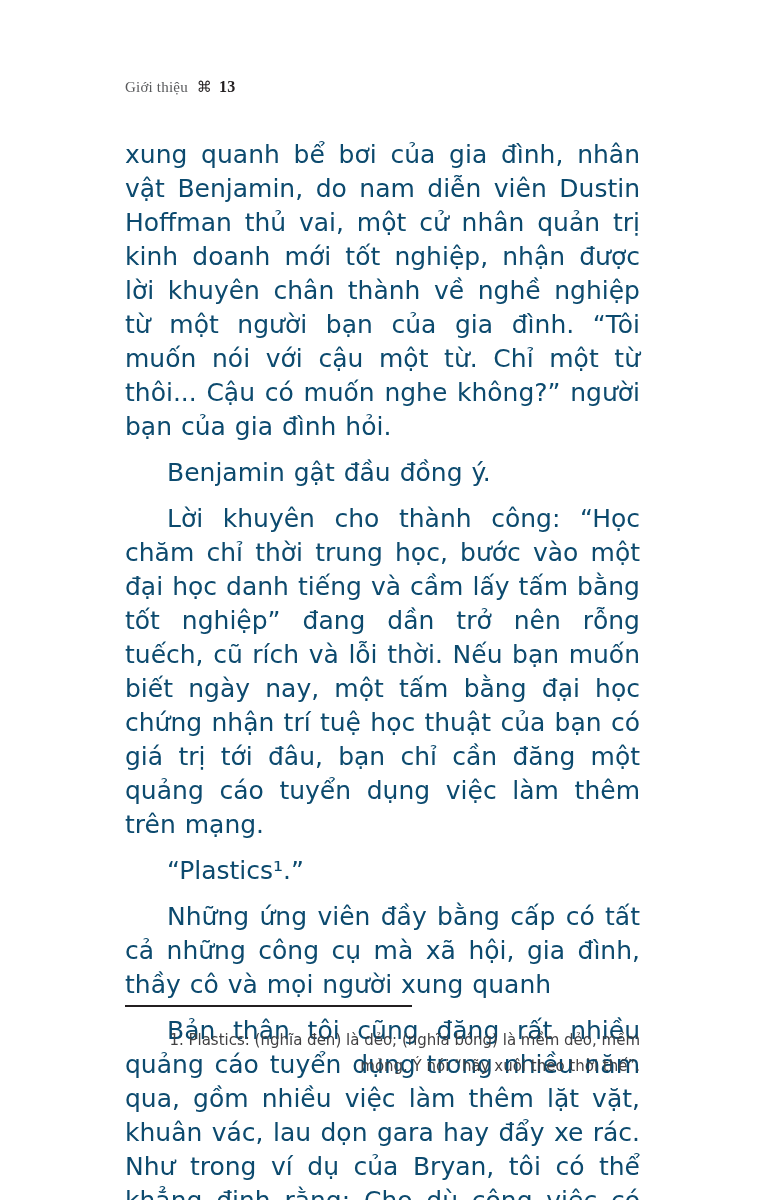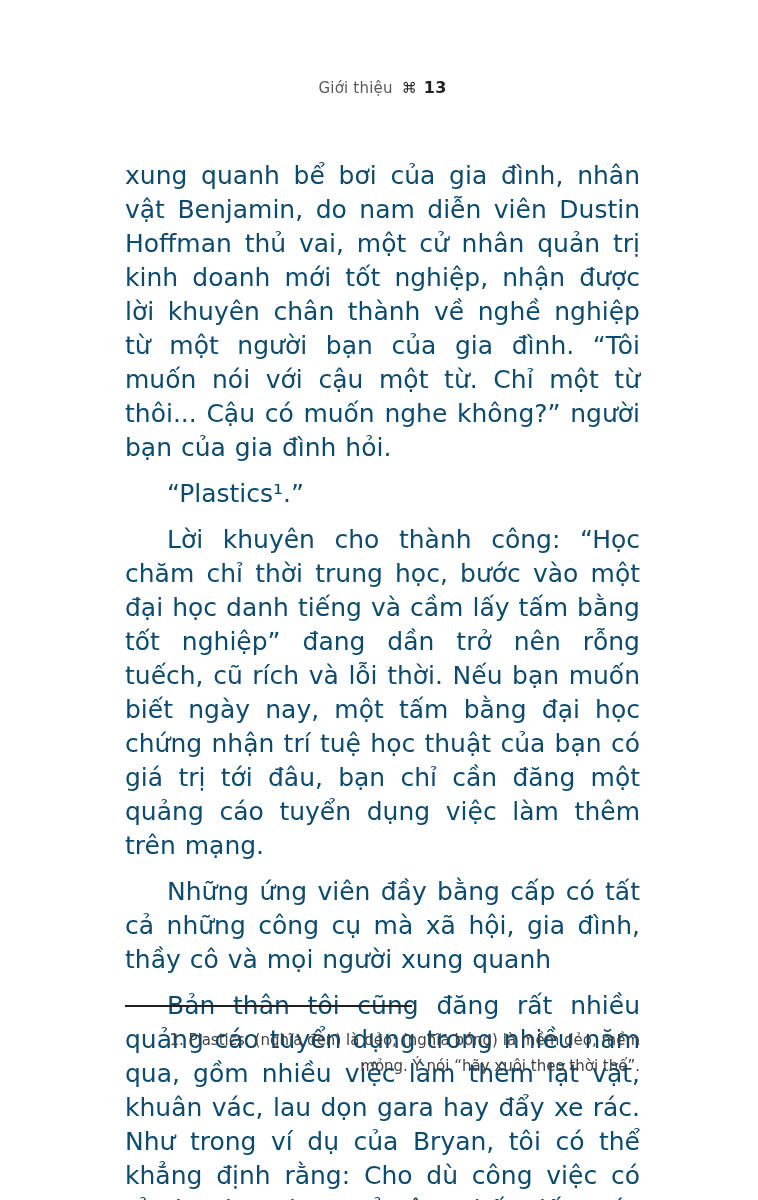--- a/index.html
+++ b/index.html
@@ -12,25 +12,26 @@
     color: #414042;
     overflow: hidden;
   }
   .page {
     width: 758px;
     height: 1200px;
     padding: 78px 118px 0 125px;
     position: relative;
   }
   .page-header {
-    text-align: center;
+    text-align: left;
     font-size: 15px;
     color: #58595b;
     letter-spacing: 0.2px;
-    margin-bottom: 62px;
+    margin-bottom: 42px;
+    font-family: Liberation Serif, serif;
   }
   .page-header .section-title {
     color: #58595b;
     font-weight: 500;
   }
   .page-header .sep-icon {
     color: #231f20;
     font-size: 15px;
     margin: 0 7px 0 9px;
   }
@@ -74,22 +75,23 @@
 <body>
 
 <div class="page">
 
   <div class="page-header">
     <span class="section-title">Giới thiệu</span><span class="sep-icon">⌘</span><span class="page-num">13</span>
   </div>
 
   <div class="body-text">
     <p>xung quanh bể bơi của gia đình, nhân vật Benjamin, do nam diễn viên Dustin Hoffman thủ vai, một cử nhân quản trị kinh doanh mới tốt nghiệp, nhận được lời khuyên chân thành về nghề nghiệp từ một người bạn của gia đình. “Tôi muốn nói với cậu một từ. Chỉ một từ thôi... Cậu có muốn nghe không?” người bạn của gia đình hỏi.</p>
+    <p class="indent">Benjamin gật đầu đồng ý.</p>
+    <p class="indent">Lời khuyên cho thành công: “Học chăm chỉ thời trung học, bước vào một đại học danh tiếng và cầm lấy tấm bằng tốt nghiệp” đang dần trở nên rỗng tuếch, cũ rích và lỗi thời. Nếu bạn muốn biết ngày nay, một tấm bằng đại học chứng nhận trí tuệ học thuật của bạn có giá trị tới đâu, bạn chỉ cần đăng một quảng cáo tuyển dụng việc làm thêm trên mạng.</p>
     <p class="indent">“Plastics¹.”</p>
-    <p class="indent">Lời khuyên cho thành công: “Học chăm chỉ thời trung học, bước vào một đại học danh tiếng và cầm lấy tấm bằng tốt nghiệp” đang dần trở nên rỗng tuếch, cũ rích và lỗi thời. Nếu bạn muốn biết ngày nay, một tấm bằng đại học chứng nhận trí tuệ học thuật của bạn có giá trị tới đâu, bạn chỉ cần đăng một quảng cáo tuyển dụng việc làm thêm trên mạng.</p>
     <p class="indent">Những ứng viên đầy bằng cấp có tất cả những công cụ mà xã hội, gia đình, thầy cô và mọi người xung quanh</p>
     <p class="indent">Bản thân tôi cũng đăng rất nhiều quảng cáo tuyển dụng trong nhiều năm qua, gồm nhiều việc làm thêm lặt vặt, khuân vác, lau dọn gara hay đẩy xe rác. Như trong ví dụ của Bryan, tôi có thể khẳng định rằng: Cho dù công việc có tẻ nhạt hay được trả công thấp đến mức nào đi chăng nữa, bạn vẫn nhận được hàng loạt đơn xin việc từ các cử nhân đại học.</p>
   </div>
 
   <div class="footnote-block">
     <div class="footnote-rule"></div>
     <div class="footnote-text">1. Plastics: (nghĩa đen) là dẻo; (nghĩa bóng) là mềm dẻo, mềm mỏng. Ý nói “hãy xuôi theo thời thế”.</div>
   </div>
 
 </div>

